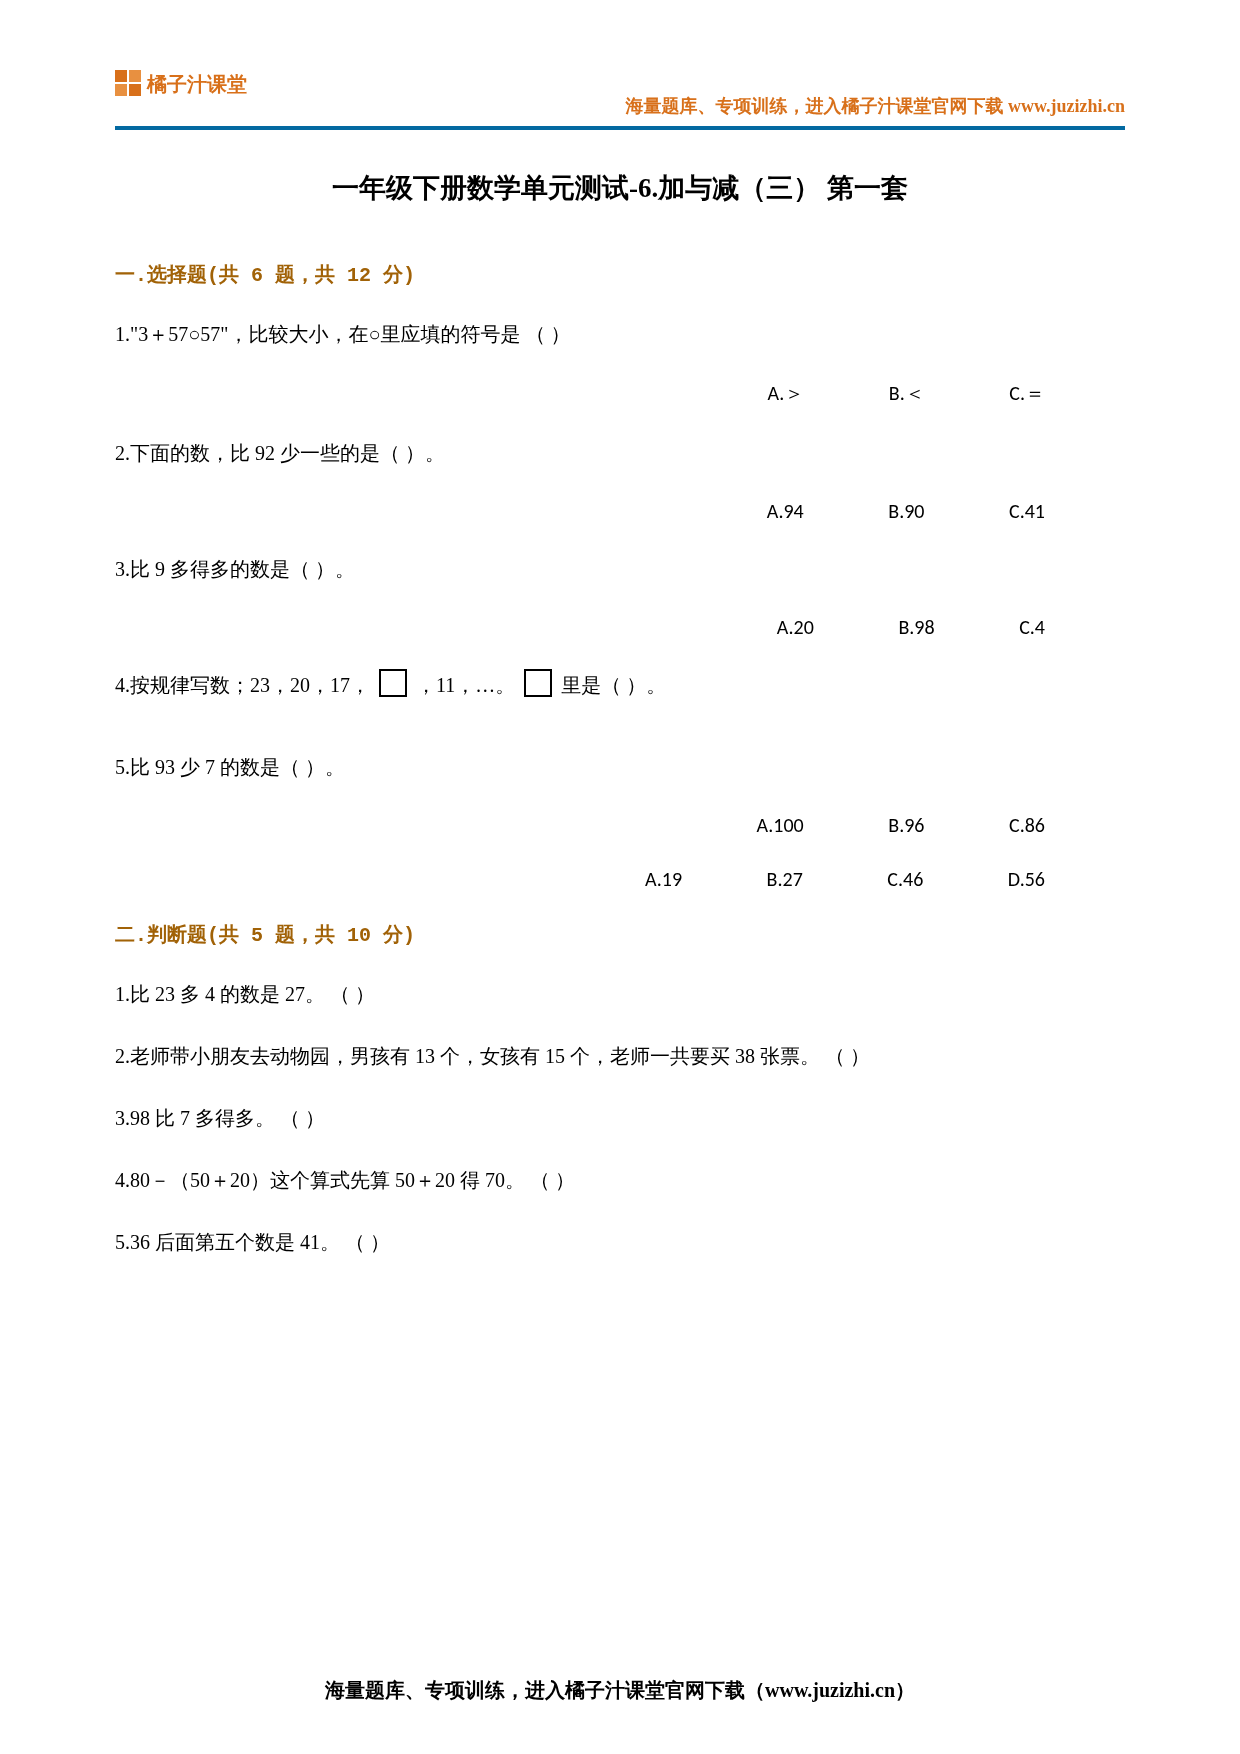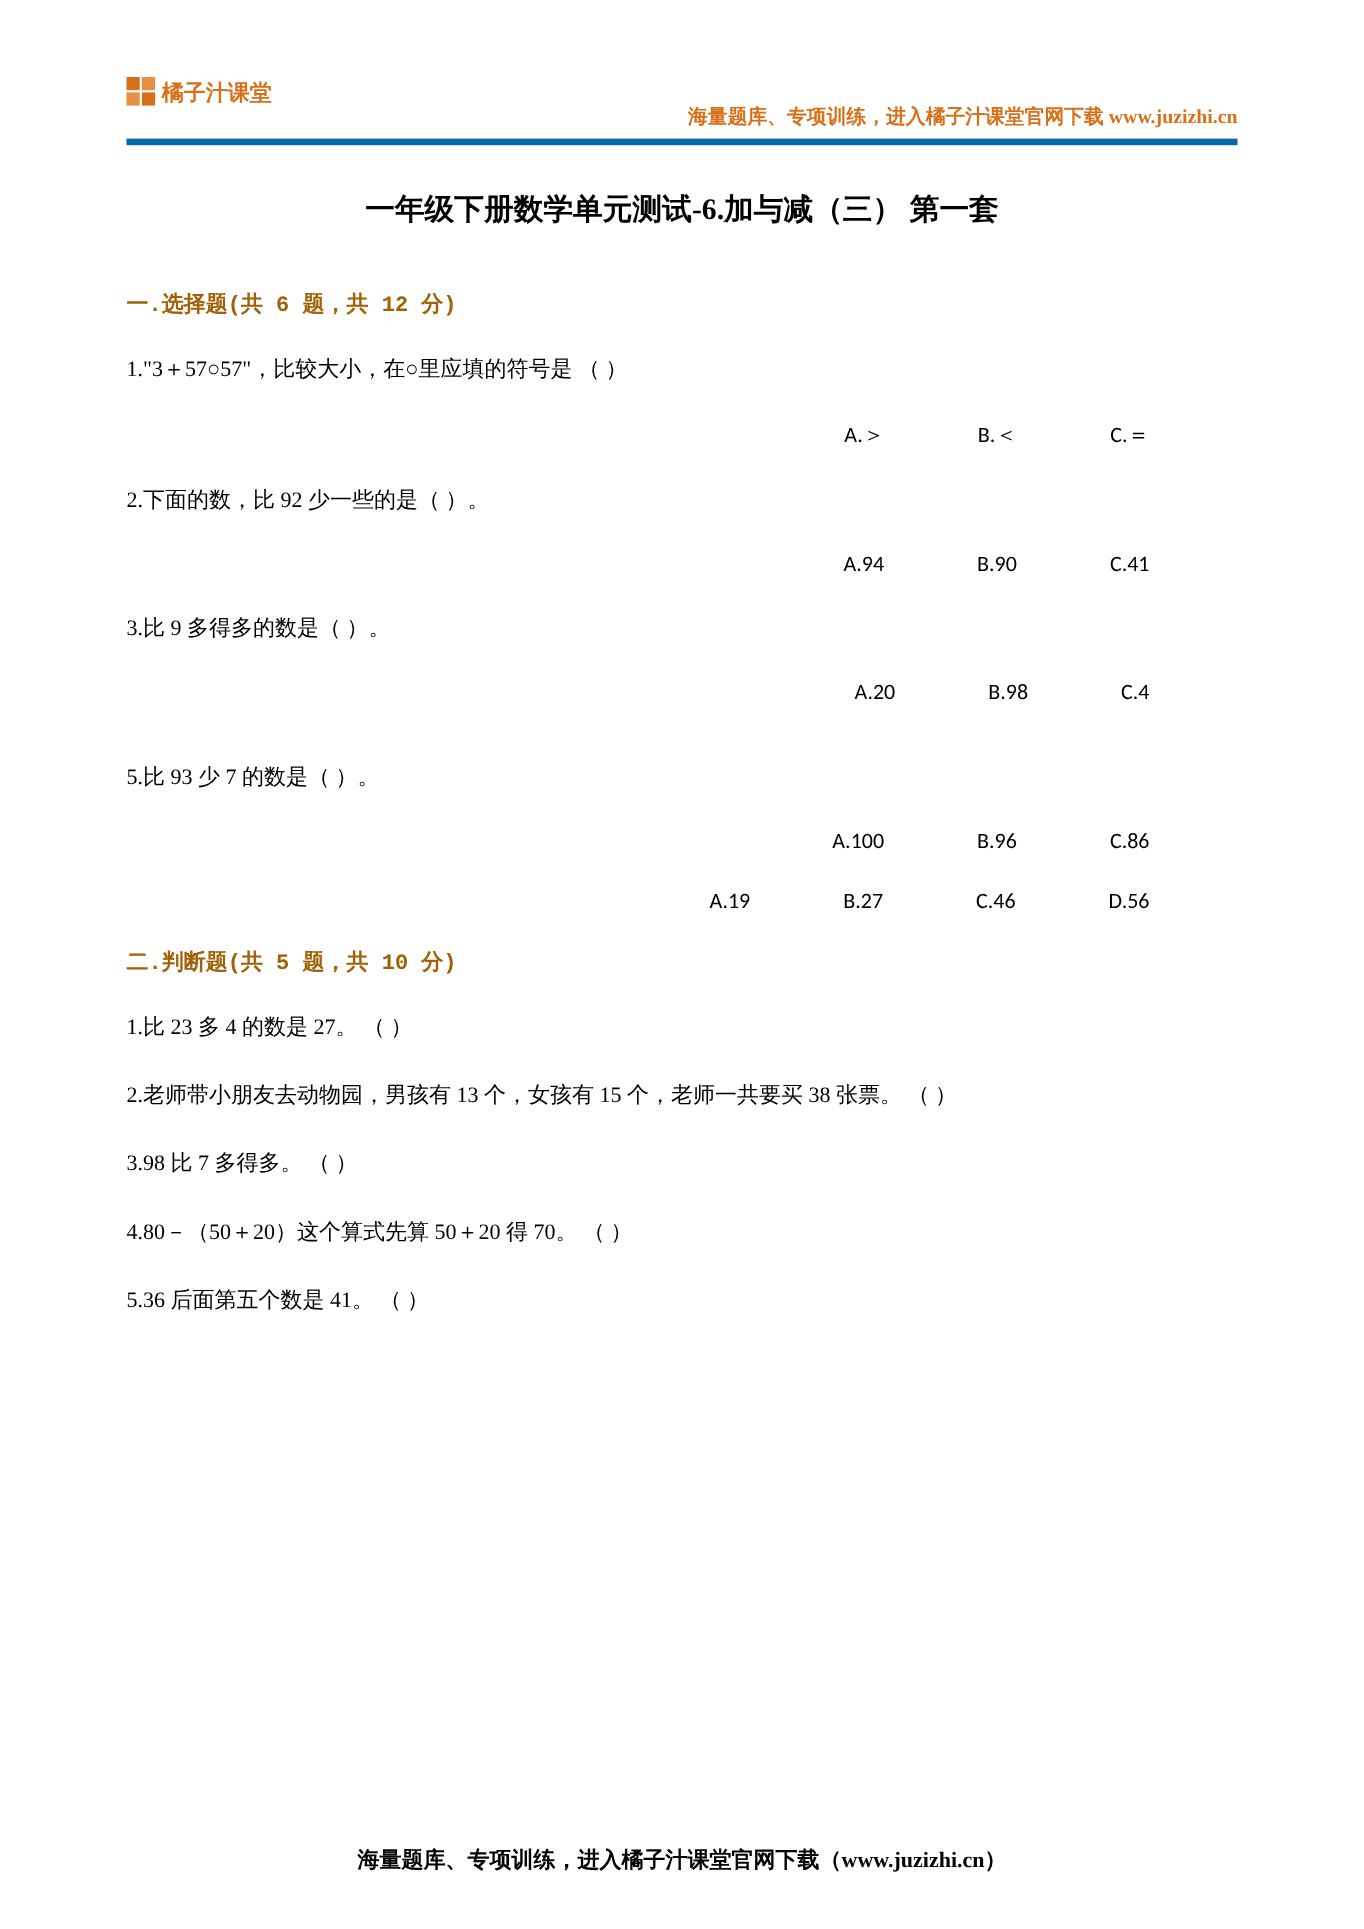--- a/index.html
+++ b/index.html
@@ -15,21 +15,21 @@
       position: relative;
     }
     .page-container {
       padding: 50px 115px 40px 115px;
     }
     .header {
       display: flex;
       justify-content: space-between;
       align-items: center;
       padding-bottom: 8px;
-      border-bottom: 6px solid #0369a1;
+      border-bottom: 4px solid #0369a1;
       margin-bottom: 40px;
     }
     .logo-block {
       display: flex;
       align-items: center;
       gap: 4px;
     }
     .logo-icon {
       width: 28px;
       height: 28px;
@@ -160,20 +160,27 @@
     <span>C.41</span>
   </div>
 
   <div class="question">3.比 9 多得多的数是（  ）。</div>
   <div class="options">
     <span>A.20</span>
     <span>B.98</span>
     <span>C.4</span>
   </div>
 
+  <div class="question">
+    <span>4.按规律写数；23，20，17，</span>
+    <span class="inline-box"></span>
+    <span>，11，…。</span>
+    <span class="inline-box"></span>
+    <span>里是（  ）。</span>
+  </div>
   <div style="height:20px"></div>
 
   <div class="question">5.比 93 少 7 的数是（  ）。</div>
   <div class="options">
     <span>A.100</span>
     <span>B.96</span>
     <span>C.86</span>
   </div>
 
   <div class="options">

